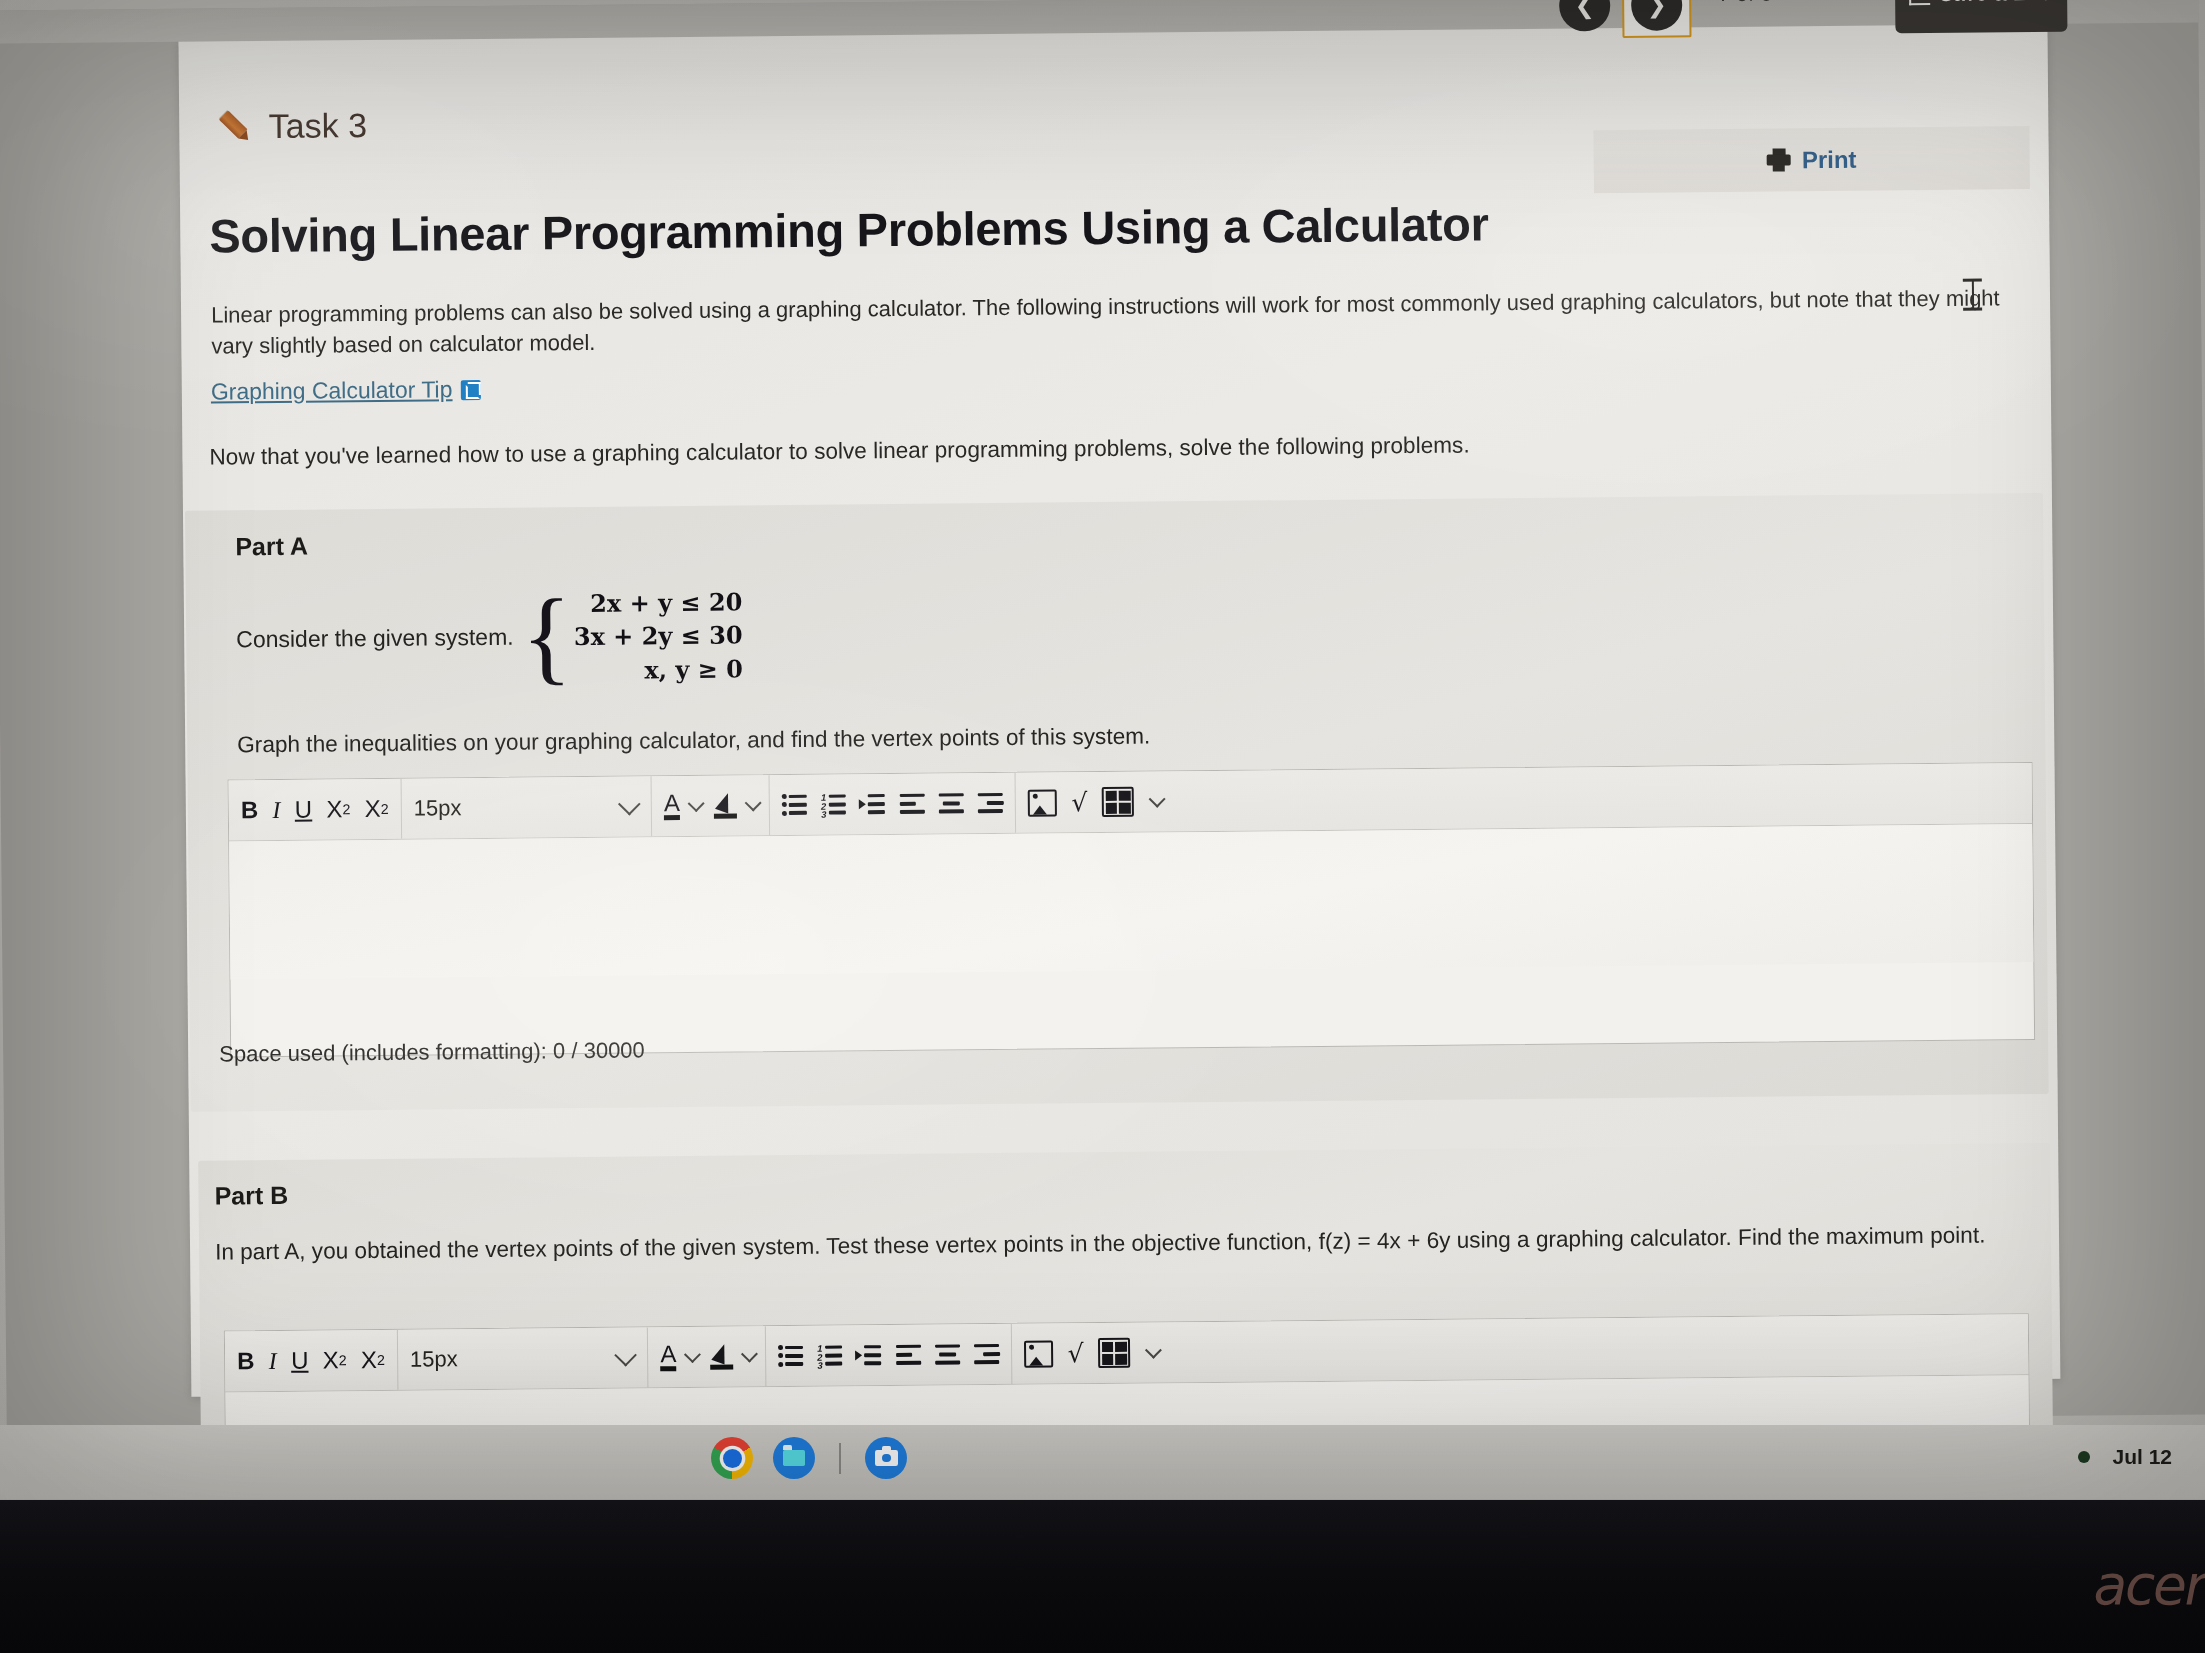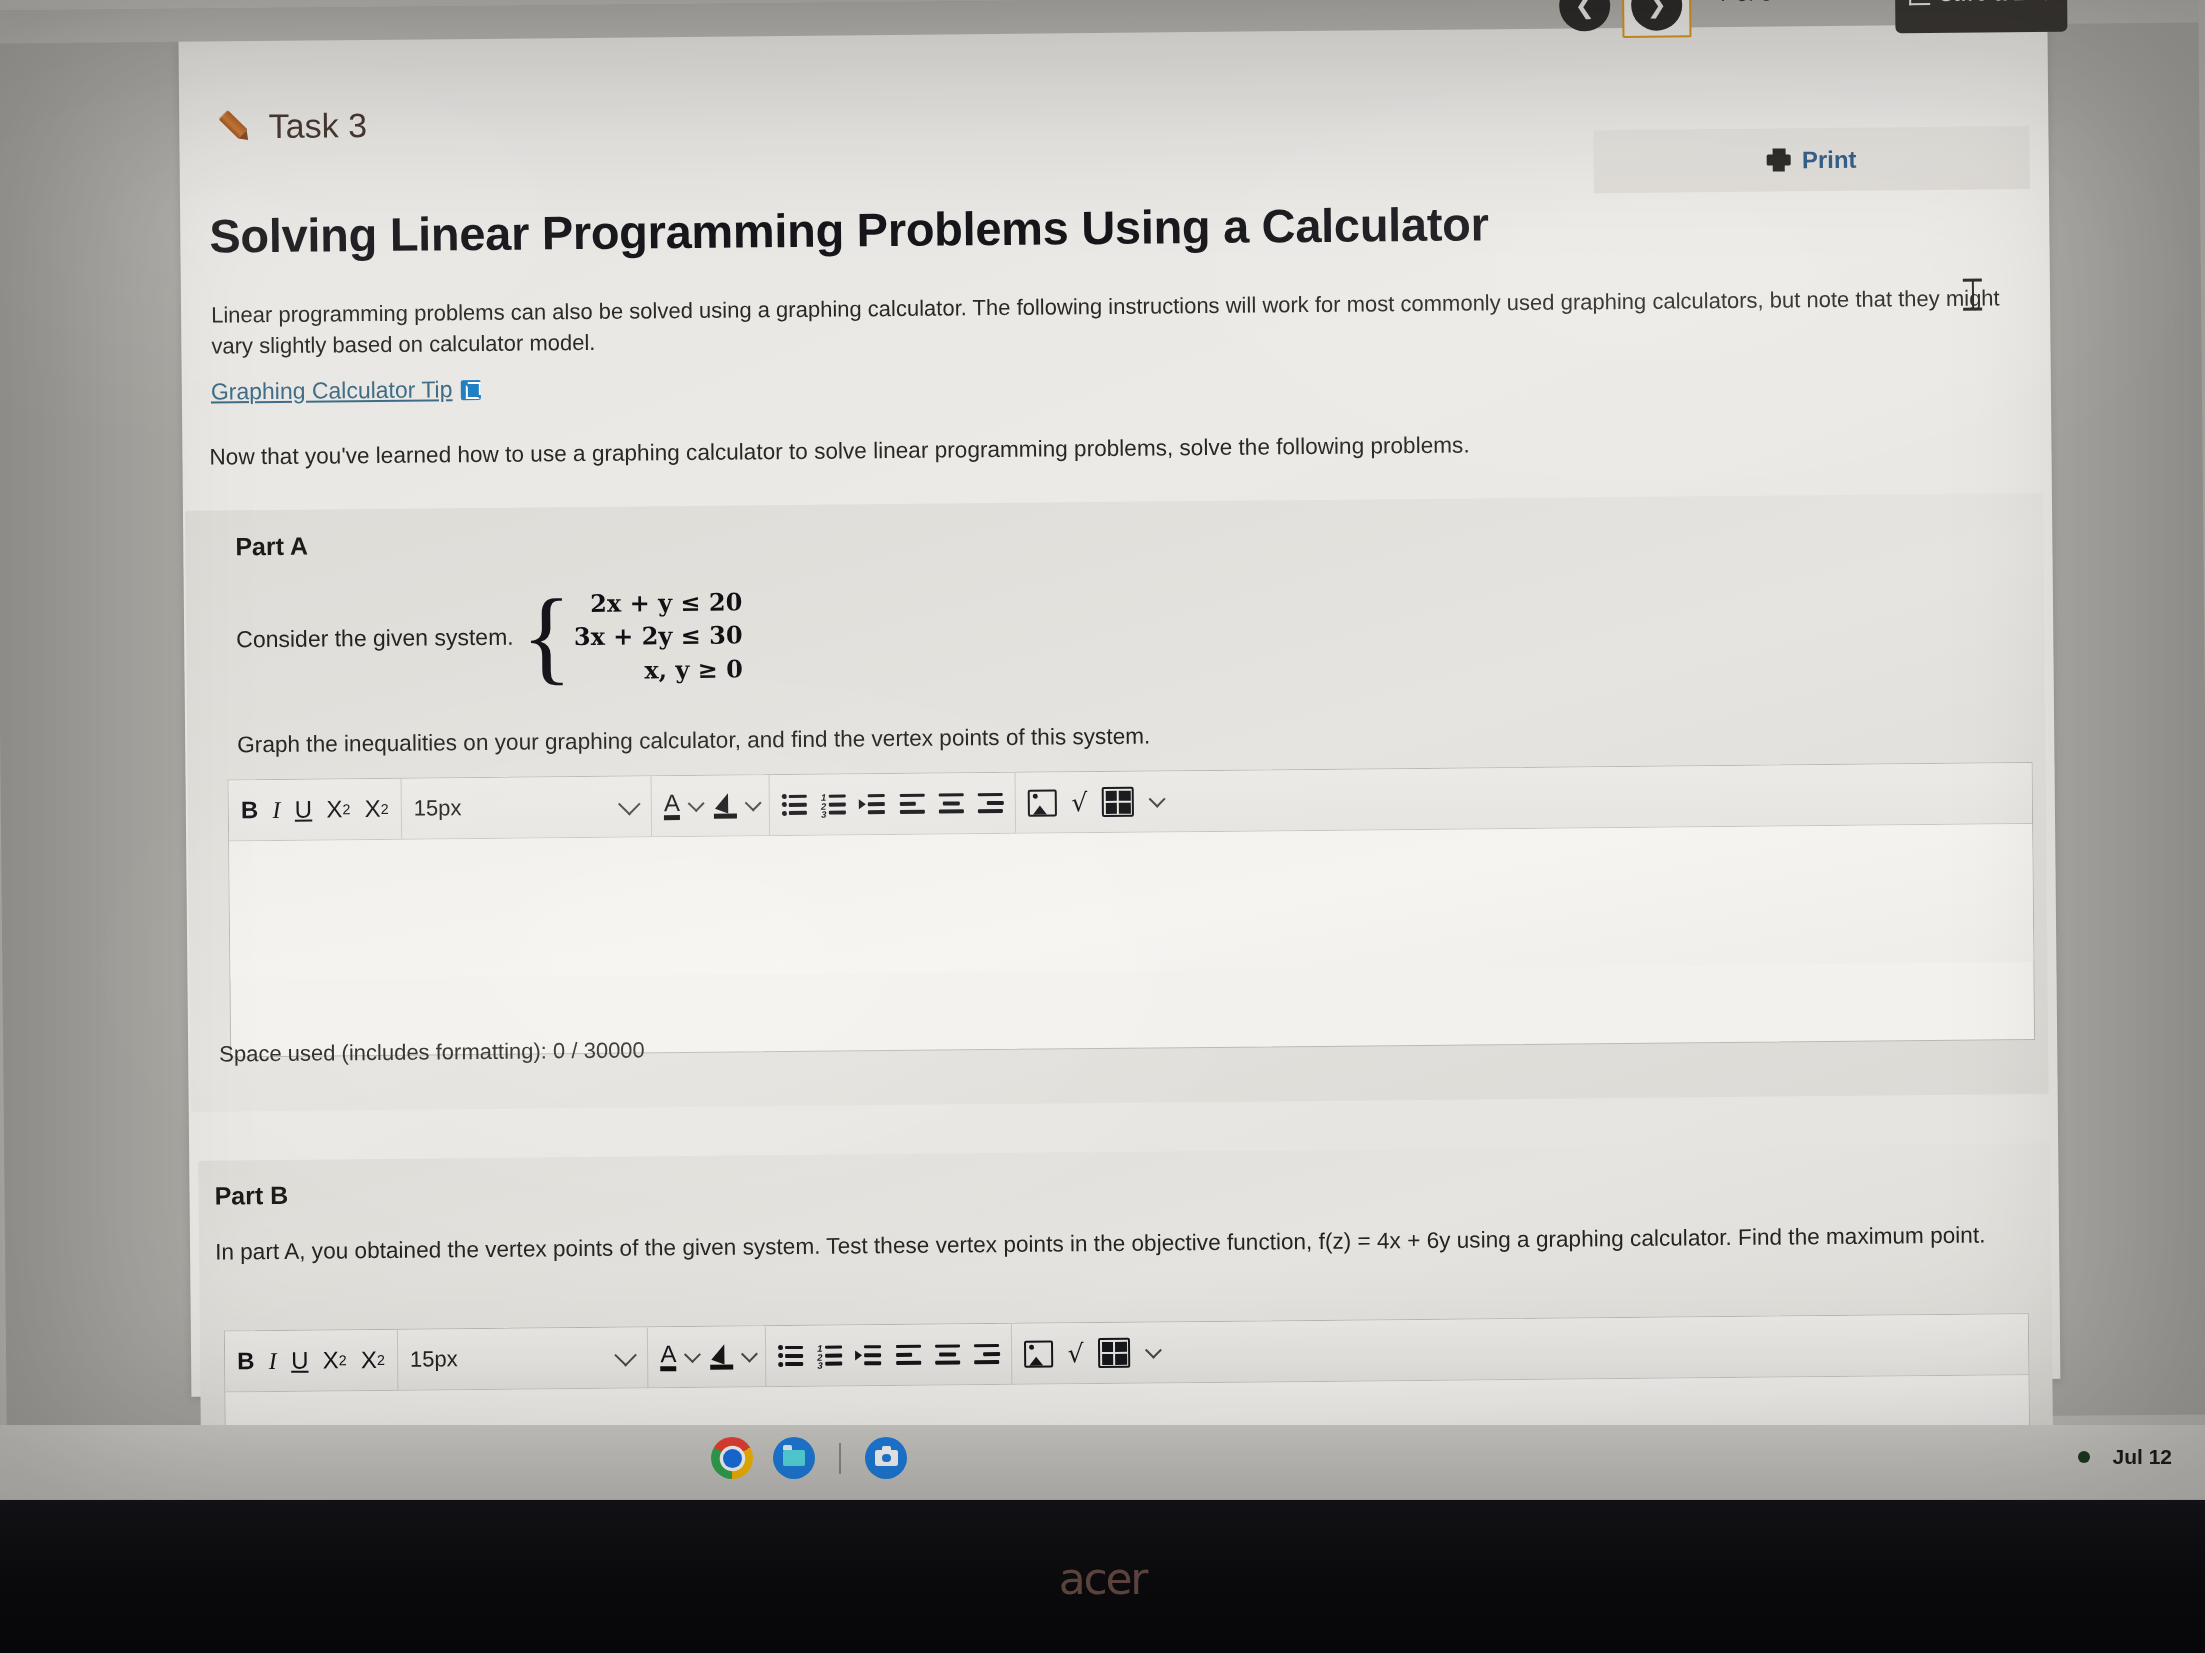--- a/index.html
+++ b/index.html
@@ -518,22 +518,23 @@
   
   #bezel {
     position: absolute;
     left: 0; top: 1500px; width: 2205px; height: 154px;
     background: linear-gradient(180deg,#121115 0%, #0a090c 55%, #07070a 100%);
     z-index: 40;
   }
   #acer-logo {
     position: absolute;
     left: 0; right: 0; top: 53px;
-    text-align: center;
-    font-size: 44px;
+    text-align: right;
+    font-size: 55px;
+    font-style: italic;
     font-family: "DejaVu Sans", sans-serif;
     color: #6d4f48;
     letter-spacing: -2.2px;
     opacity: 0.82;
   }
   
   #cursor {
     position: absolute;
     left: 1974px; top: 287px;
     width: 5.5px; height: 32px;

